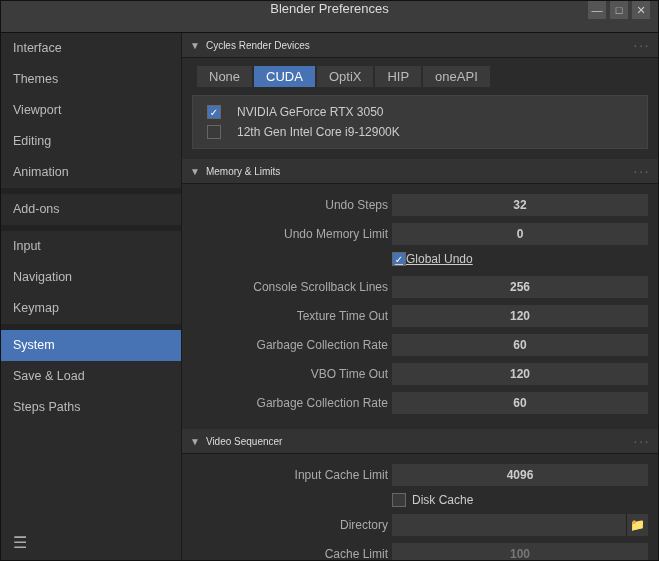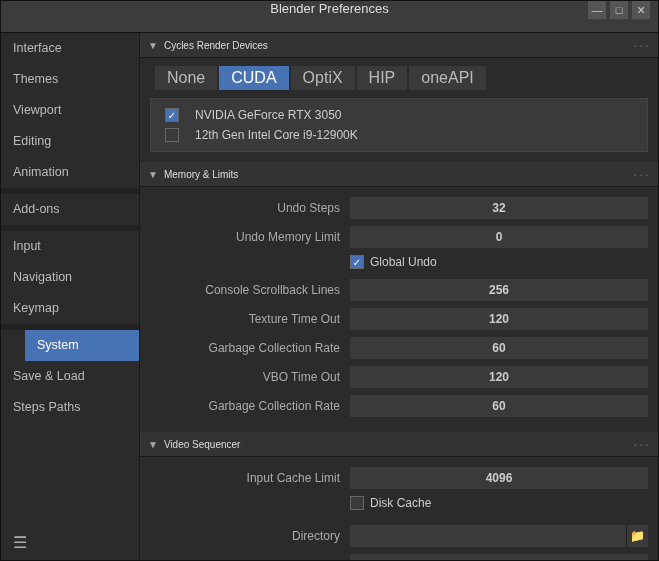--- a/index.html
+++ b/index.html
@@ -50,38 +50,37 @@
       justify-content: center;
       color: #ccc;
       font-size: 11px;
     }
     .main-area {
       display: flex;
       flex: 1;
       overflow: hidden;
     }
     .sidebar {
-      width: 139px;
+      width: 181px;
       background: #2b2b2b;
       border-right: 1px solid #1a1a1a;
       flex-shrink: 0;
       display: flex;
       flex-direction: column;
     }
     .sidebar-item {
       padding: 8px 12px;
       cursor: pointer;
       color: #bbb;
       font-size: 12.5px;
       border-bottom: 1px solid transparent;
     }
     .sidebar-item.active {
       background: #4772b3;
       color: #fff;
-      margin-left: 24px;
     }
     .sidebar-divider {
       height: 6px;
       background: #222;
     }
     .hamburger {
       margin-top: auto;
       padding: 8px 12px;
       cursor: pointer;
       color: #aaa;
@@ -129,21 +128,21 @@
       gap: 2px;
       margin-bottom: 8px;
       padding-left: 5px;
     }
     .tab-btn {
       padding: 3px 12px;
       background: #3a3a3a;
       border: none;
       color: #bbb;
       cursor: pointer;
-      font-size: 16px;
+      font-size: 13px;
     }
     .tab-btn.active {
       background: #4772b3;
       color: #fff;
     }
     .checkbox-row {
       display: flex;
       align-items: flex-start;
       padding: 3px 6px;
       gap: 16px;
@@ -174,21 +173,21 @@
     
     .form-row {
       display: flex;
       align-items: center;
       margin-bottom: 3px;
       padding: 2px 0;
     }
     .form-label {
       flex: 0 0 200px;
       text-align: right;
-      padding-right: 10px;
+      padding-right: 4px;
       color: #aaa;
       font-size: 12px;
     }
     .form-input {
       flex: 1;
       height: 22px;
       background: #3a3a3a;
       border: none;
       color: #ccc;
       text-align: center;
@@ -201,26 +200,26 @@
       align-items: center;
       margin-bottom: 6px;
       padding: 2px 0;
     }
     .checkbox-center-row .spacer {
       flex: 0 0 200px;
     }
     .checkbox-center-row .check-area {
       display: flex;
       align-items: center;
-      gap: 6px;
+      text-decoration: underline;
     }
     .disk-cache-row {
       display: flex;
       align-items: flex-start;
-      margin-bottom: 11px;
+      margin-bottom: 3px;
       padding: 2px 0;
     }
     .disk-cache-row .spacer {
       flex: 0 0 200px;
     }
     .disk-cache-check {
       display: flex;
       align-items: center;
       gap: 6px;
     }

